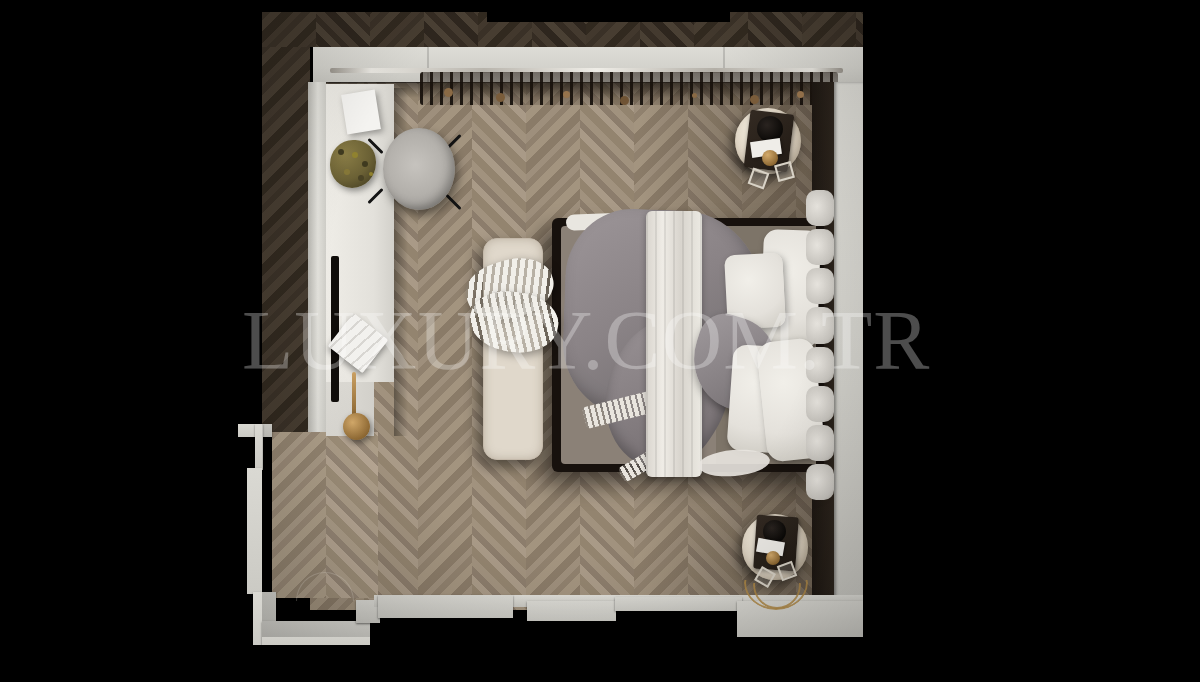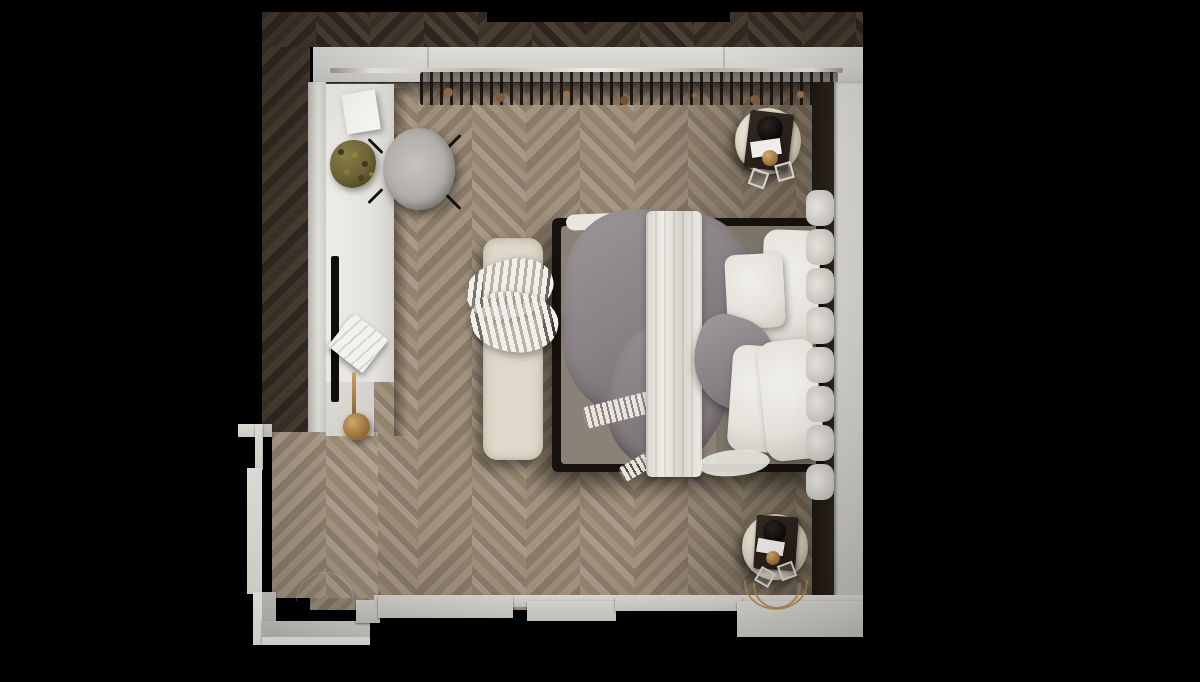--- a/index.html
+++ b/index.html
@@ -279,13 +279,14 @@
   <div class="abs tray tray-b"></div>
   <div class="abs lamp lamp-b"></div>
   <div class="abs napkin napkin-b"></div>
   <div class="abs gold-dot gold-b"></div>
   <div class="abs wire-arc arc1"></div>
   <div class="abs wire-arc arc2"></div>
   <div class="abs coaster coaster-b1"></div>
   <div class="abs coaster coaster-b2"></div>
 
   <div class="abs room-vignette"></div>
+  <div class="abs watermark">LUXURY.COM.TR</div>
 </div>
 
 </body></html>

